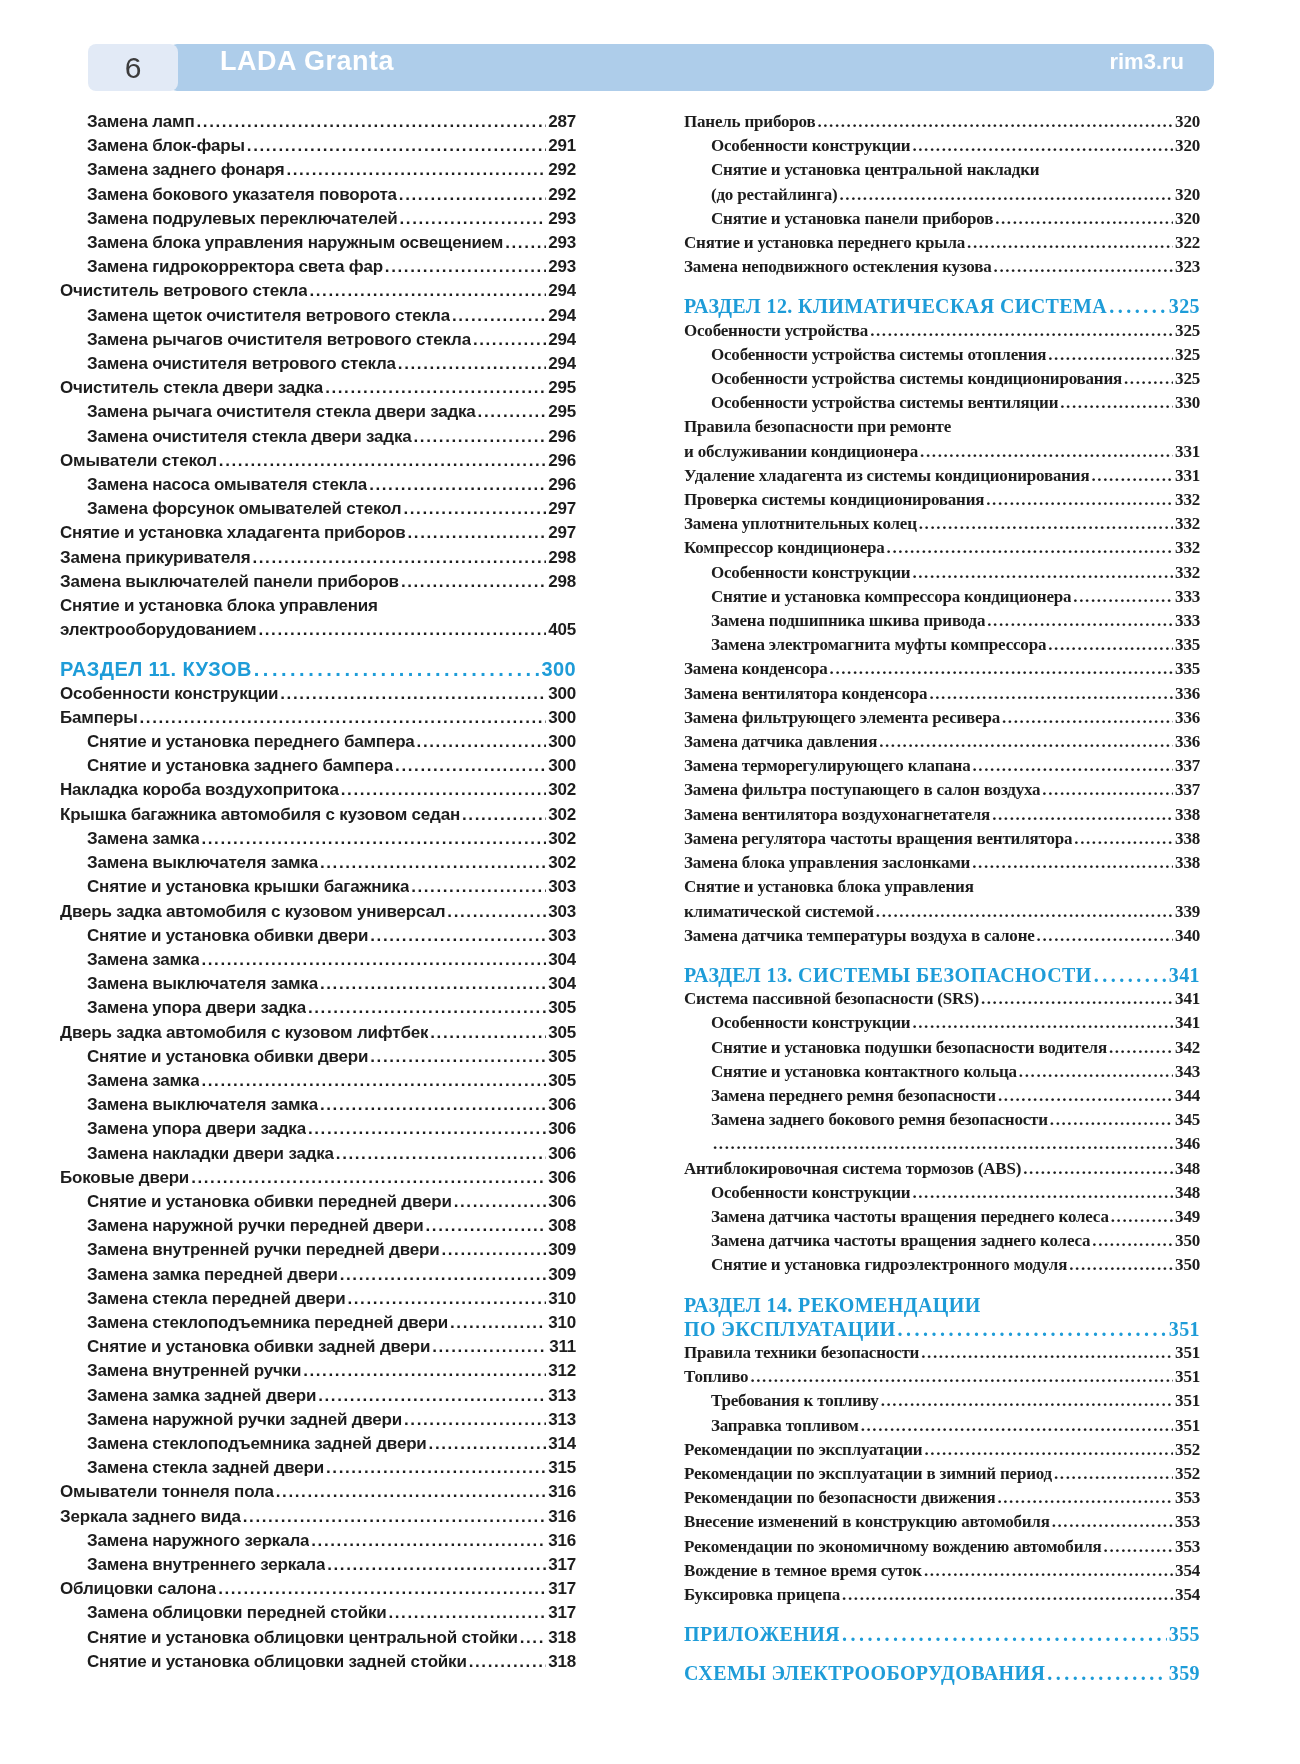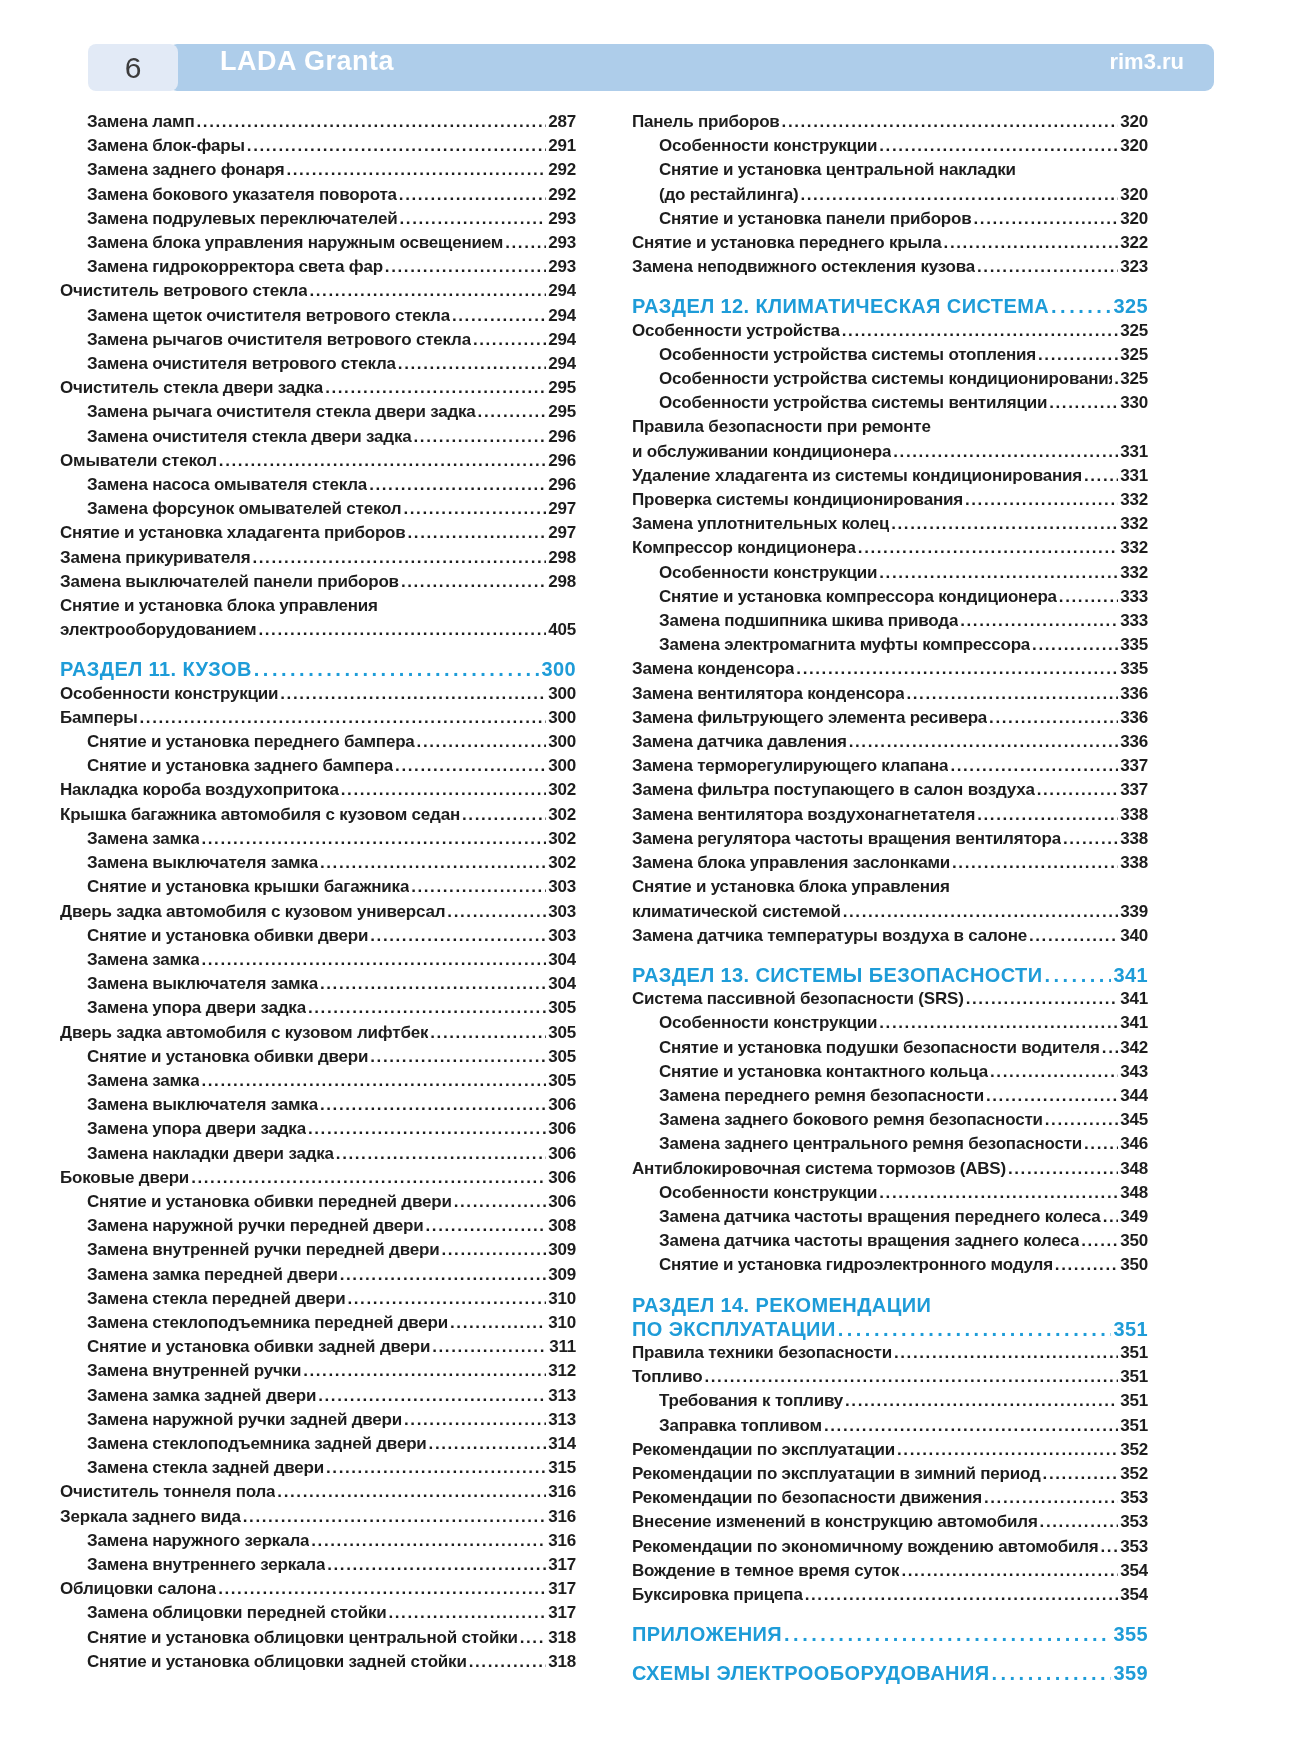--- a/index.html
+++ b/index.html
@@ -32,21 +32,21 @@
     z-index:1;
   }
   .brand{color:var(--header-text,#fff);font-size:27px;font-weight:bold;letter-spacing:.5px;}
   .site{color:var(--header-text,#fff);font-size:22px;font-weight:bold;}
   
   .col{
     position:absolute;top:110px;
     width:516px;
   }
   .col.left{left:60px;}
-  .col.right{left:632px;}
+  .col.right{left:684px;font-family:Liberation Serif, serif;}
   .row{
     display:flex;align-items:baseline;
     line-height:24.2px;
     font-size:17px;font-weight:bold;
     letter-spacing:-0.2px;
     color:var(--text-dark,#1d1d1d);
     overflow:hidden;
     white-space:nowrap;
   }
   .row .t{flex:0 1 auto;min-width:0;overflow:hidden;}
@@ -353,21 +353,21 @@
           <span class="t">Замена стеклоподъемника задней двери</span>
           <span class="dots"></span>
           <span class="pg">314</span>
         </div>
         <div class="row lvl1">
           <span class="t">Замена стекла задней двери</span>
           <span class="dots"></span>
           <span class="pg">315</span>
         </div>
         <div class="row">
-          <span class="t">Очиститель тоннеля пола</span>
+          <span class="t">Омыватели тоннеля пола</span>
           <span class="dots"></span>
           <span class="pg">316</span>
         </div>
         <div class="row">
           <span class="t">Зеркала заднего вида</span>
           <span class="dots"></span>
           <span class="pg">316</span>
         </div>
         <div class="row lvl1">
           <span class="t">Замена наружного зеркала</span>
@@ -594,21 +594,20 @@
           <span class="t">Замена переднего ремня безопасности</span>
           <span class="dots"></span>
           <span class="pg">344</span>
         </div>
         <div class="row lvl1">
           <span class="t">Замена заднего бокового ремня безопасности</span>
           <span class="dots"></span>
           <span class="pg">345</span>
         </div>
         <div class="row lvl1">
-          <span class="t">Замена заднего центрального ремня безопасности</span>
           <span class="dots"></span>
           <span class="pg">346</span>
         </div>
         <div class="row">
           <span class="t">Антиблокировочная система тормозов (ABS)</span>
           <span class="dots"></span>
           <span class="pg">348</span>
         </div>
         <div class="row lvl1">
           <span class="t">Особенности конструкции</span>

